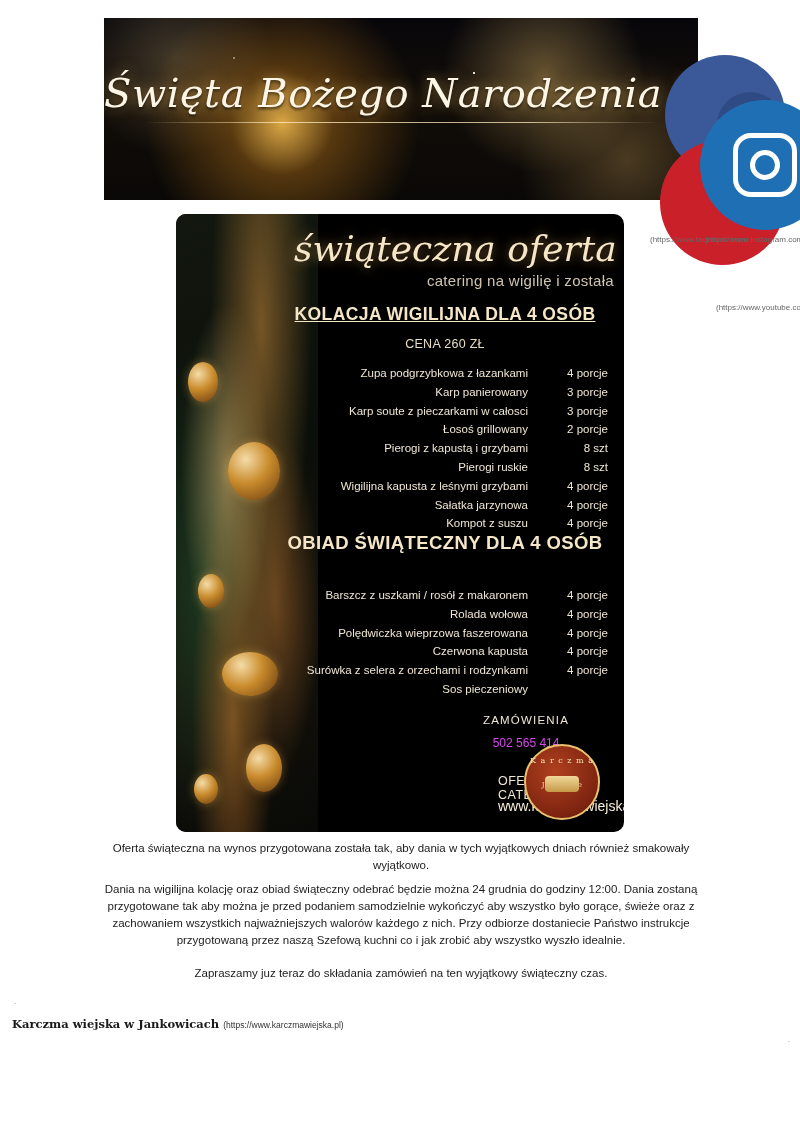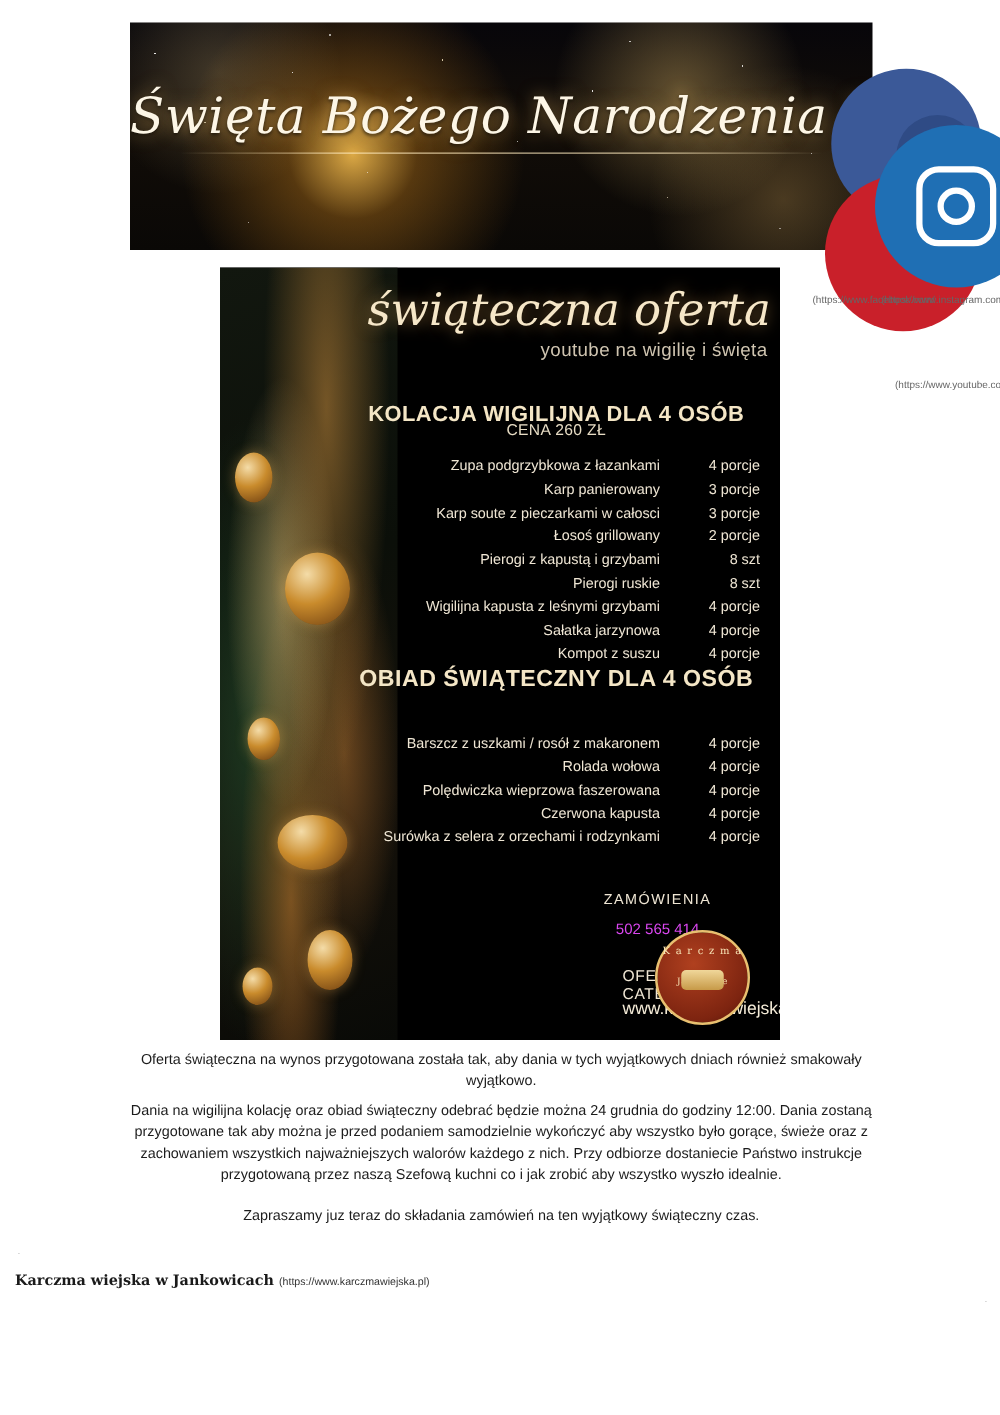--- a/index.html
+++ b/index.html
@@ -137,20 +137,21 @@
 
   
   .poster {
     position: absolute;
     left: 176px;
     top: 214px;
     width: 448px;
     height: 618px;
     background: #000;
     overflow: hidden;
+    border-radius: 10px;
   }
   .poster .tree {
     position: absolute;
     left: 0; top: 0;
     width: 142px; height: 618px;
     background:
       radial-gradient(ellipse at 60% 18%, rgba(200,140,60,0.55) 0%, rgba(0,0,0,0) 42%),
       radial-gradient(ellipse at 35% 42%, rgba(225,190,120,0.55) 0%, rgba(0,0,0,0) 34%),
       radial-gradient(ellipse at 70% 63%, rgba(190,120,50,0.5) 0%, rgba(0,0,0,0) 32%),
       radial-gradient(ellipse at 40% 82%, rgba(205,125,45,0.55) 0%, rgba(0,0,0,0) 34%),
@@ -377,23 +378,23 @@
 <div class="poster">
   <div class="tree"></div>
   <div class="orn orn1"></div>
   <div class="orn orn2"></div>
   <div class="orn orn3"></div>
   <div class="orn orn4"></div>
   <div class="orn orn5"></div>
   <div class="orn orn6"></div>
 
   <div class="poster-title">świąteczna oferta</div>
-  <div class="poster-subtitle">youtube na wigilię i święta</div>
-
-  <div class="sec-head" style="top:107px;">KOLACJA WIGILIJNA DLA 4 OSÓB</div>
+  <div class="poster-subtitle">catering na wigilię i została</div>
+
+  <div class="sec-head" style="top:90px;text-decoration:underline;">KOLACJA WIGILIJNA DLA 4 OSÓB</div>
   <div class="sec-price" style="top:123px;">CENA 260 ZŁ</div>
   <ul class="menu-list" style="top:150px;">
     <li class="menu-row">
       <span class="item">Zupa podgrzybkowa z łazankami</span>
       <span class="qty">4 porcje</span>
     </li>
     <li class="menu-row">
       <span class="item">Karp panierowany</span>
       <span class="qty">3 porcje</span>
     </li>
@@ -441,20 +442,24 @@
       <span class="item">Polędwiczka wieprzowa faszerowana</span>
       <span class="qty">4 porcje</span>
     </li>
     <li class="menu-row">
       <span class="item">Czerwona kapusta</span>
       <span class="qty">4 porcje</span>
     </li>
     <li class="menu-row">
       <span class="item">Surówka z selera z orzechami i rodzynkami</span>
       <span class="qty">4 porcje</span>
+    </li>
+    <li class="menu-row">
+      <span class="item">Sos pieczeniowy</span>
+      <span class="qty"></span>
     </li>
   </ul>
 
   <div class="order-block">
     <div class="order-label">ZAMÓWIENIA</div>
     <div class="order-phone">502 565 414</div>
   </div>
   <div class="offer-label">OFERTA CATERINGOWA</div>
   <div class="offer-url">www.karczmawiejska.pl/catering</div>
 

